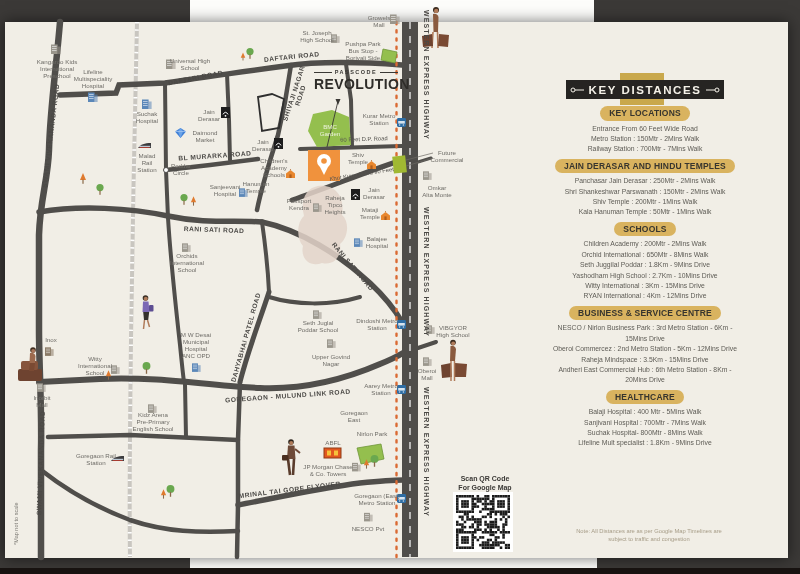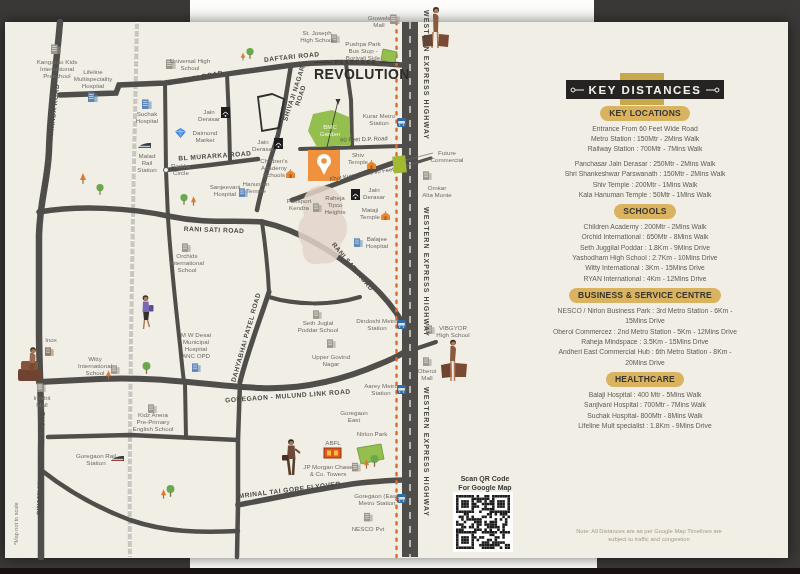--- a/index.html
+++ b/index.html
@@ -11,21 +11,21 @@
   #bottombar{position:absolute;left:0;top:568px;width:800px;height:6px;background:#171210;}
   svg{position:absolute;left:0;top:0;}
   
   .lbl-road{font:bold 6.6px "Liberation Sans",sans-serif;fill:#4b4946;letter-spacing:.5px;}
   .lbl-hwy{font:bold 7px "Liberation Sans",sans-serif;fill:#4b4946;letter-spacing:1.1px;}
   .lbl-place{font:6.2px "Liberation Sans",sans-serif;fill:#6f6d68;}
   .lbl-place2{font:5.8px "Liberation Sans",sans-serif;fill:#55534f;}
   .lbl-green{font:6.2px "Liberation Sans",sans-serif;fill:#eef3de;}
   text{text-anchor:middle;}
   
-  #proj{position:absolute;left:314px;top:59px;width:84px;text-align:center;color:#2e2c29;}
+  #proj{position:absolute;left:314px;top:69px;width:84px;text-align:center;color:#2e2c29;}
   #proj .tag{display:flex;align-items:center;gap:3px;font-size:5.5px;font-weight:bold;
              letter-spacing:1.5px;color:#3a3835;}
   #proj .tag:before,#proj .tag:after{content:"";flex:1;border-top:1px solid #3a3835;}
   #proj .nm{font-size:14px;font-weight:800;letter-spacing:.4px;margin-top:1px;}
   
   #goldtab{position:absolute;left:620px;top:73px;width:44px;height:32px;background:#c9a84c;}
   #ribbon{position:absolute;left:566px;top:80px;width:158px;height:19px;background:#262422;
           display:flex;align-items:center;justify-content:center;color:#f5f2e9;
           font-size:11.5px;font-weight:bold;letter-spacing:1.6px;text-align:center;}
   #ribbon svg{position:static;}
@@ -585,20 +585,21 @@
     </svg>
   </div>
   <div id="sections">
       <div class="sec">
         <div class="pill">KEY LOCATIONS</div>
         <div class="row">Entrance From 60 Feet Wide Road</div>
         <div class="row">Metro Station : 150Mtr - 2Mins Walk</div>
         <div class="row">Railway Station : 700Mtr - 7Mins Walk</div>
       </div>
       <div class="sec">
+        <div class="pill">JAIN DERASAR AND HINDU TEMPLES</div>
         <div class="row">Panchasar Jain Derasar : 250Mtr - 2Mins Walk</div>
         <div class="row">Shri Shankeshwar Parswanath : 150Mtr - 2Mins Walk</div>
         <div class="row">Shiv Temple : 200Mtr - 1Mins Walk</div>
         <div class="row">Kala Hanuman Temple : 50Mtr - 1Mins Walk</div>
       </div>
       <div class="sec">
         <div class="pill">SCHOOLS</div>
         <div class="row">Children Academy : 200Mtr - 2Mins Walk</div>
         <div class="row">Orchid International : 650Mtr - 8Mins Walk</div>
         <div class="row">Seth Juggilal Poddar : 1.8Km - 9Mins Drive</div>

